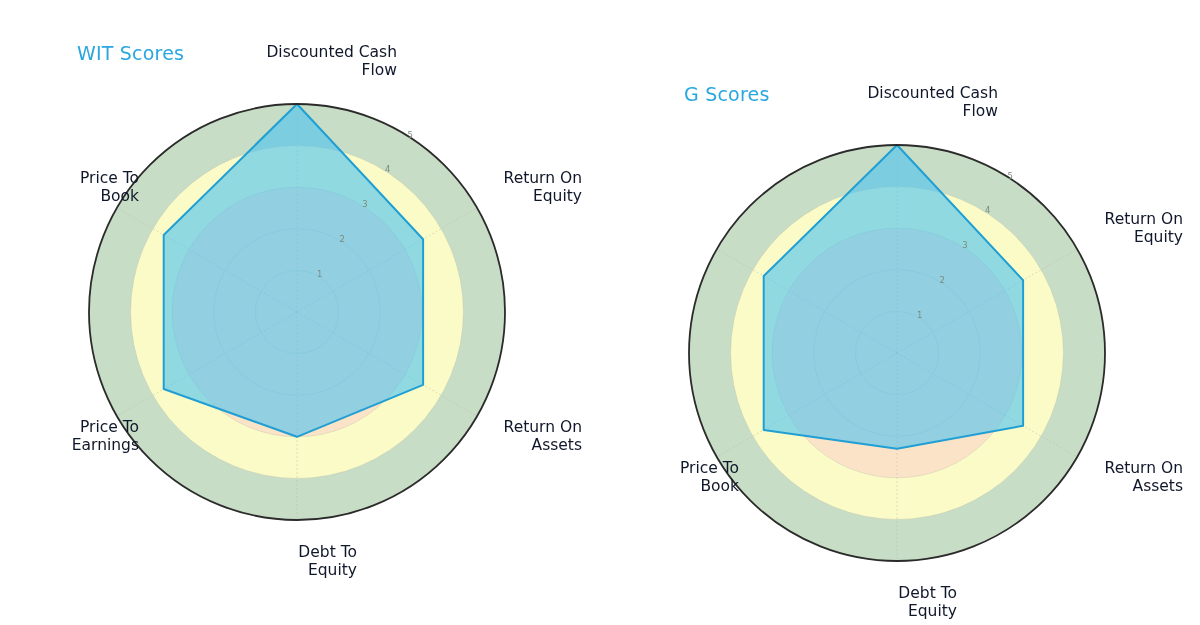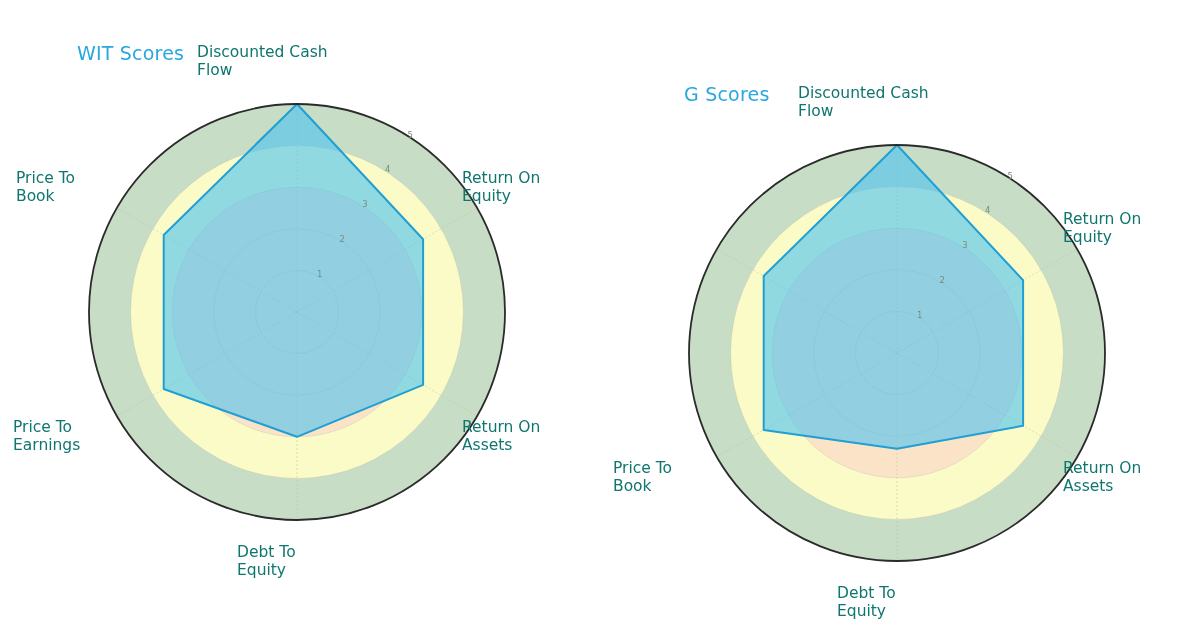--- a/index.html
+++ b/index.html
@@ -18,23 +18,23 @@
     font-size:19px;
     color:#29a7df;
     font-family:"DejaVu Sans", sans-serif;
     white-space:nowrap;
     letter-spacing:.2px;
   }
   .radar-svg{position:absolute;left:0;top:0;}
   .axis-label{
     position:absolute;
     font-size:15.5px;
-    color:#0f766e;
+    color:#0f172a;
     line-height:1.18;
-    text-align:left;
+    text-align:right;
     white-space:pre-line;
     font-family:"DejaVu Sans", sans-serif;
   }
   .tick-label{
     font-size:8.5px;
     fill:#7d8b7d;
     font-family:"DejaVu Sans", sans-serif;
   }
 </style>
 </head>

